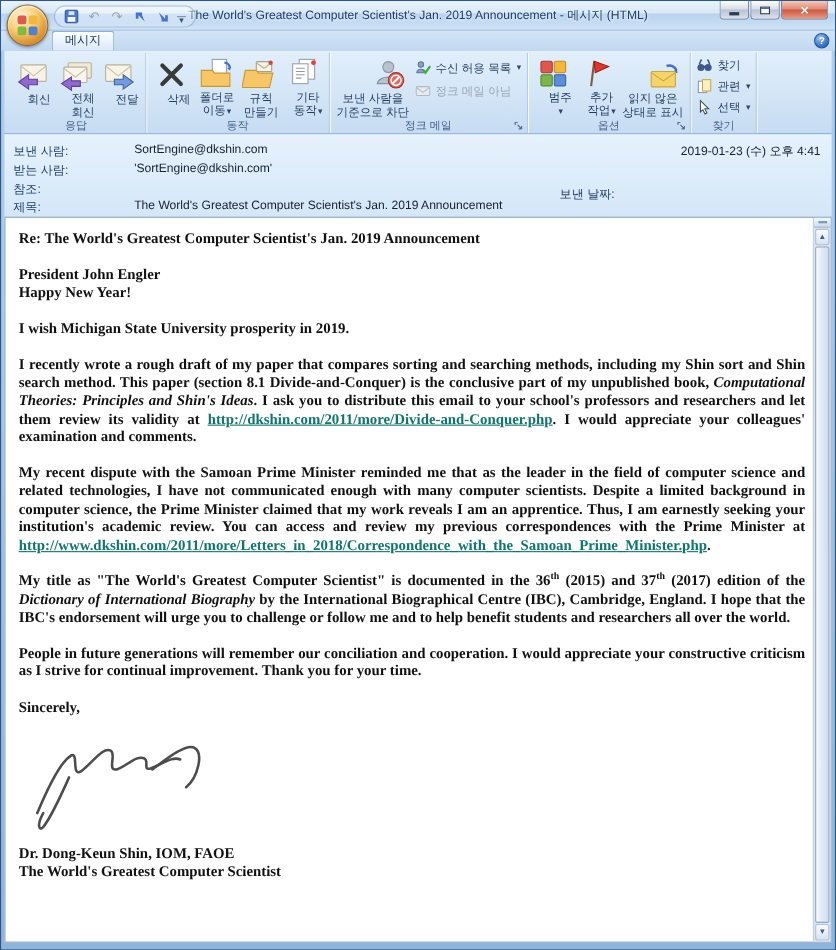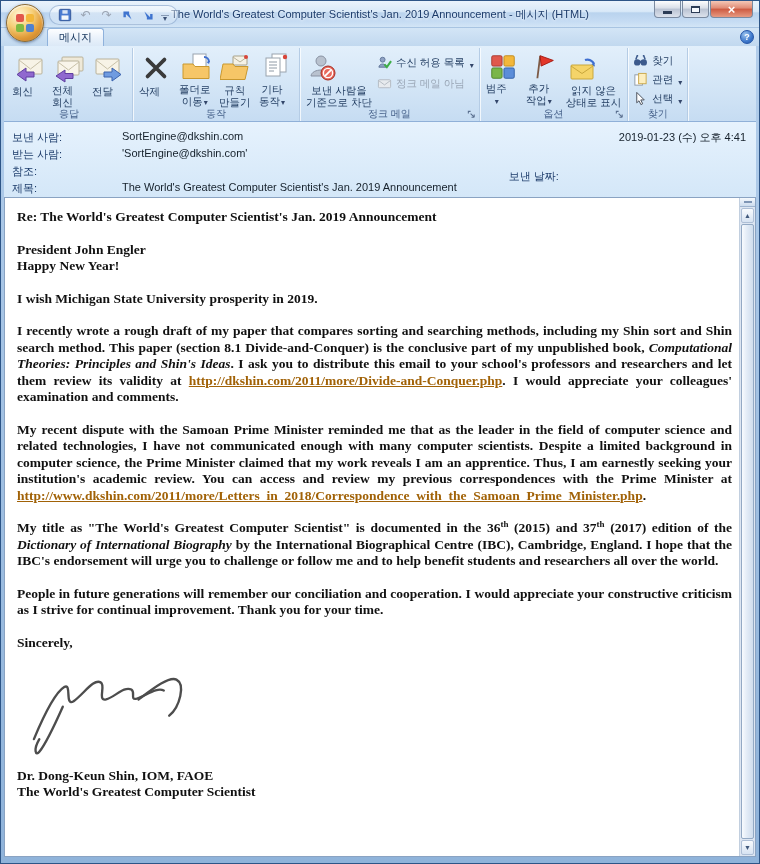--- a/index.html
+++ b/index.html
@@ -47,45 +47,45 @@
     background:radial-gradient(circle at 35% 30%, #9cc4ee, #3e78cc 60%, #2356a8); color:#fff; font-size:9px;
     font-weight:bold; display:flex; align-items:center; justify-content:center; border:1px solid #2456a8; }
 
   
   .ribbon { height:76px; background:linear-gradient(#e2effb, #d3e5f6 55%, #c6dcf2); border-bottom:1px solid #8fb0d8;
     display:flex; align-items:stretch; padding:2px 0 0 2px; }
   .rgroup { position:relative; padding:1px 3px 13px 3px; border-right:1px solid #b5cce5;
     box-shadow:1px 0 0 rgba(255,255,255,.75); display:flex; }
   .rgroup-label { position:absolute; bottom:0; left:0; right:0; text-align:center; font-size:10px; color:#46618a; }
   .rbody { display:flex; align-items:stretch; }
-  .rbtn { display:flex; flex-direction:column; align-items:flex-start; padding:2px 3px 0; border-radius:3px; }
+  .rbtn { display:flex; flex-direction:column; align-items:flex-end; padding:2px 3px 0; border-radius:3px; }
   .ric { width:34px; height:34px; display:flex; align-items:center; justify-content:center; }
   .rlbl { font-size:10.5px; line-height:12px; color:#1f3a5f; text-align:center; white-space:nowrap; }
   .caret { font-size:8px; color:#33466a; margin-left:1px; }
   .scol { display:flex; flex-direction:column; justify-content:flex-start; padding-top:4px; gap:4px; }
-  .sbtn { display:flex; align-items:flex-end; gap:4px; font-size:10.5px; color:#1f3a5f; white-space:nowrap; height:17px; padding:0 2px; }
+  .sbtn { display:flex; align-items:center; gap:4px; font-size:10.5px; color:#1f3a5f; white-space:nowrap; height:17px; padding:0 2px; }
   .sbtn.dis { color:#9aa6b6; }
   .launcher { position:absolute; right:2px; bottom:1px; width:11px; height:11px; display:flex; align-items:center; justify-content:center; }
 
   
   .mailhdr { height:75px; background:linear-gradient(#e6f2fd,#d4e7f8); padding:8px 10px 0 8px; font-size:11px; }
   .hrow { display:flex; height:17px; }
   .hlabel { width:62px; color:#1d3c6b; flex:none; }
   .hval { color:#15202b;margin-left:48px; }
   .hright { margin-left:auto; display:flex; }
   .hright .hlabel { width:auto; margin-right:12px;margin-top:39px; }
 
   
   .mailbody { flex:1; background:#fff; border:1px solid #8aa3c2; display:flex; overflow:hidden; }
   .btext { flex:1; padding:11px 7px 0 12px; font-family:"Liberation Serif", serif; font-size:13.5px;
     line-height:16.5px; color:#111; overflow:hidden;font-weight:bold; }
   .para { margin-bottom:16px; }
   .para.tight { margin-bottom:0; }
   .justify { text-align:justify; }
-  a.blink { color:#a16207; text-decoration:underline; }
+  a.blink { color:#0f766e; text-decoration:underline; }
   sup { font-size:9px; vertical-align:super; line-height:0; }
   .it { font-style:italic; }
   .sigwrap { margin:0 0 4px 4px; }
 
   
   .scroll { width:16px; flex:none; border-left:1px solid #c2cfdf; background:#dde6f2; display:flex; flex-direction:column; }
   .sc-split { height:9px; background:linear-gradient(#f5f9fd,#cddcee); border-bottom:1px solid #9fb4cf;
     display:flex; align-items:center; justify-content:center; }
   .sc-split i { display:block; width:8px; height:2px; background:#7e95b5; }
   .sc-btn { height:15px; margin:1px; border:1px solid #aebfd6; border-radius:2px;

